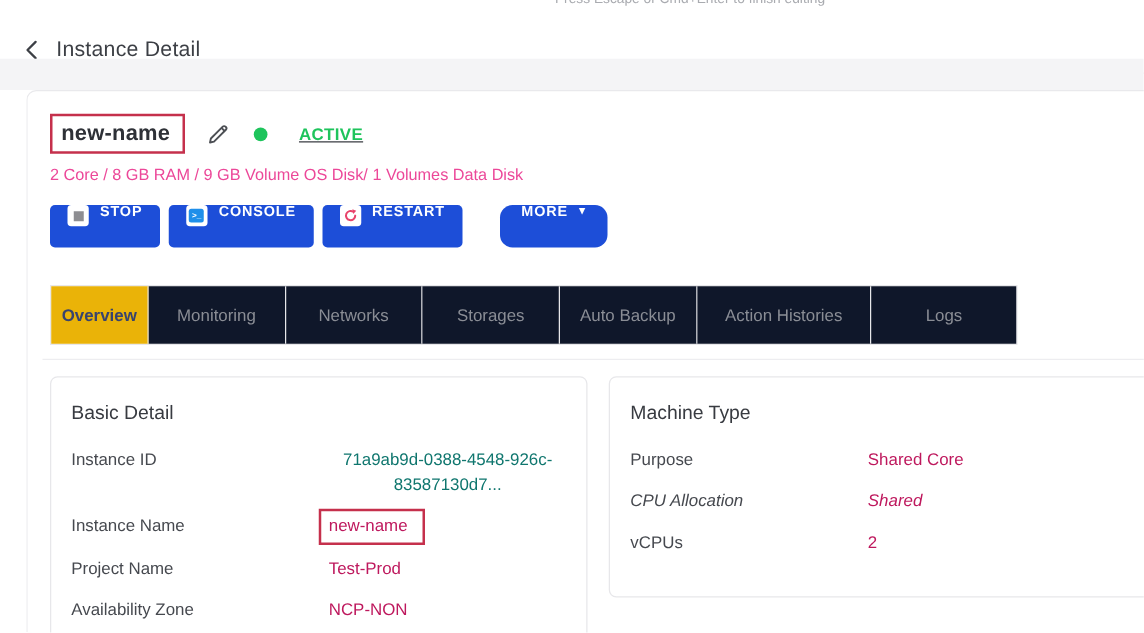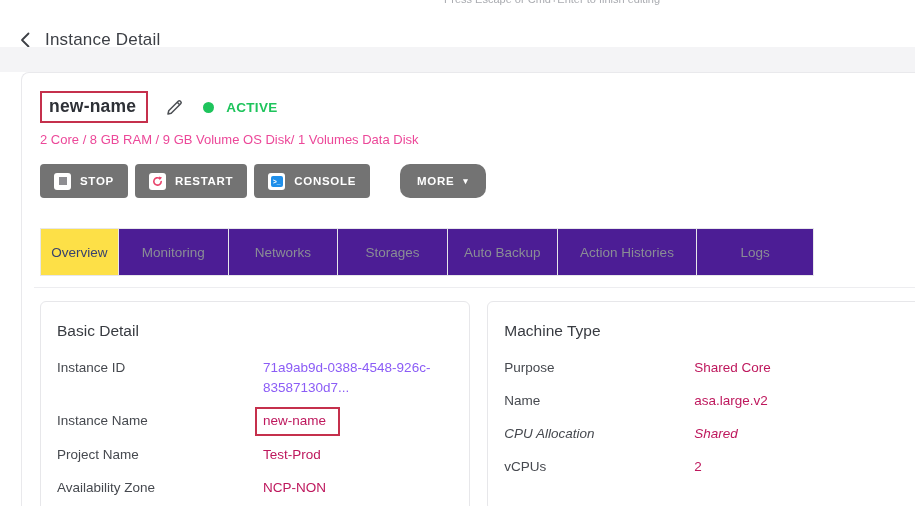--- a/index.html
+++ b/index.html
@@ -34,73 +34,73 @@
     position: absolute; top: 72px; left: 21px; width: 909px; height: 434px;
     background: #fff; border-left: 1px solid #e9e9ec; border-top: 1px solid #e9e9ec;
     border-top-left-radius: 8px; padding: 16px 0 0 18px;
   }
 
   
   .name-row { display: flex; align-items: center; gap: 15px; height: 36px; }
   .name-annotation { border: 2px solid #c5304c; padding: 3px 10px 4px 7px; }
   .instance-name { font-size: 17.5px; font-weight: bold; color: #2e3137; letter-spacing: .2px; }
   .pencil { display: flex; align-items: center; cursor: pointer; margin-left: 2px; }
-  .status { display: flex; align-items: center; gap: 12px; margin-left: 4px; }
+  .status { display: flex; align-items: center; gap: 25px; margin-left: 4px; text-decoration: underline; }
   .status-dot { width: 11px; height: 11px; border-radius: 50%; background: #1ec45c; }
   .status-text { color: #1ec45c; font-weight: bold; font-size: 13.5px; letter-spacing: .3px; }
 
   .specs { margin-top: 7px; font-size: 13px; color: #ec4899; }
 
   
   .actions { margin-top: 17px; display: flex; align-items: center; gap: 7px; }
   .btn {
-    height: 34px; background: #737373; border: none; border-radius: 4px;
+    height: 34px; background: #1d4ed8; border: none; border-radius: 4px;
     color: #fff; font-weight: bold; font-size: 11.5px; letter-spacing: .7px;
-    display: flex; align-items: center; gap: 9px; padding: 0 14px;
+    display: flex; align-items: flex-start; gap: 9px; padding: 0 14px;
     font-family: inherit; cursor: pointer;
   }
   .icon-box {
     width: 17px; height: 17px; background: #fff; border-radius: 3px;
     display: flex; align-items: center; justify-content: center; flex: 0 0 auto;
   }
   .stop-square { width: 8px; height: 8px; background: #8e8e92; }
   .console-chip {
     width: 12px; height: 11px; background: #1f8fea; border-radius: 2px;
     color: #fff; font-size: 6.5px; font-weight: bold; line-height: 11px; text-align: center;
     letter-spacing: 0;
   }
   .btn-more { margin-left: 23px; padding: 0 17px; border-radius: 10px; }
   .caret { font-size: 9px; line-height: 1; }
 
   
   .tabs { margin-top: 30px; display: flex; width: 774px; border: 1px solid #e7e7ea; }
   .tab {
     width: 110px; height: 46px; display: flex; align-items: center; justify-content: center;
-    border-right: 1px solid #e7e7ea; background: #4c1d95; color: #8a8d95;
+    border-right: 1px solid #e7e7ea; background: #0f172a; color: #8a8d95;
     font-size: 13.5px; cursor: pointer;
   }
   .tab:nth-child(1) { width: 78px; }
   .tab:nth-child(6) { width: 140px; }
   .tab:nth-child(7) { width: 116px; border-right: none; }
-  .tab.active { background: #fde047; color: #38436e; font-weight: normal; }
+  .tab.active { background: #eab308; color: #38436e; font-weight: bold; }
 
   .sep { margin: 11px 0 0 -6px; width: 897px; border-top: 1px solid #ededf0; }
 
   
   .cards { margin-top: 13px; display: flex; gap: 17px; align-items: flex-start; }
   .card { border: 1px solid #e7e7ea; border-radius: 6px; background: #fff; padding: 18px 16px 20px 16px; }
   .card-basic { width: 544px; }
   .card-machine { width: 560px; }
   .card-title { font-size: 15.5px; color: #383b41; font-weight: 500; margin-bottom: 16px; line-height: 22px; }
   .row { display: flex; margin-bottom: 13px; font-size: 13.5px; line-height: 20px; }
   .row-label { color: #46494f; flex: 0 0 auto; }
   .card-basic .row-label { width: 206px; }
   .card-machine .row-label { width: 190px; }
   .row-value { color: #be185d; }
-  .row-value.link { color: #8b5cf6; cursor: pointer; }
+  .row-value.link { color: #0f766e; cursor: pointer; text-align: center; }
   .value-annotation {
     border: 2px solid #c5304c; padding: 2px 12px 3px 6px;
     margin: -4px 0 -4px -8px; display: inline-block;
   }
   .gap-top { margin-top: 9px; font-style: italic; }
 </style>
 </head>
 <body>
 
 <div class="hint">Press Escape or Cmd+Enter to finish editing</div>
@@ -138,32 +138,32 @@
 
   <div class="actions">
     <button class="btn">
       <span class="icon-box">
           <span class="stop-square"></span>
         </span>
       <span>STOP</span>
     </button>
     <button class="btn">
       <span class="icon-box">
+        <span class="console-chip">&gt;_</span>
+      </span>
+      <span>CONSOLE</span>
+    </button>
+    <button class="btn">
+      <span class="icon-box">
         <svg width="11" height="11" viewBox="0 0 11 11">
           <path d="M9.2 5.5 A3.7 3.7 0 1 1 7.6 2.4" fill="none" stroke="#e8436b" stroke-width="1.6" stroke-linecap="round"></path>
           <polygon points="6.9,0.4 10,1.6 7.6,4.2" fill="#e8436b"></polygon>
         </svg>
       </span>
       <span>RESTART</span>
-    </button>
-    <button class="btn">
-      <span class="icon-box">
-        <span class="console-chip">&gt;_</span>
-      </span>
-      <span>CONSOLE</span>
     </button>
     <button class="btn btn-more">
       <span>MORE</span>
       <span class="caret">▾</span>
     </button>
   </div>
 
   <div class="tabs">
     <div class="tab active">Overview</div>
     <div class="tab">Monitoring</div>
@@ -200,24 +200,20 @@
       </div>
 
     </div>
 
     <div class="card card-machine">
       <div class="card-title">Machine Type</div>
       <div class="row">
         <span class="row-label">Purpose</span>
         <span class="row-value">Shared Core</span>
       </div>
-      <div class="row">
-        <span class="row-label">Name</span>
-        <span class="row-value">asa.large.v2</span>
-      </div>
       <div class="row gap-top">
         <span class="row-label">CPU Allocation</span>
         <span class="row-value">Shared</span>
       </div>
       <div class="row">
         <span class="row-label">vCPUs</span>
         <span class="row-value">2</span>
       </div>
     </div>
 

